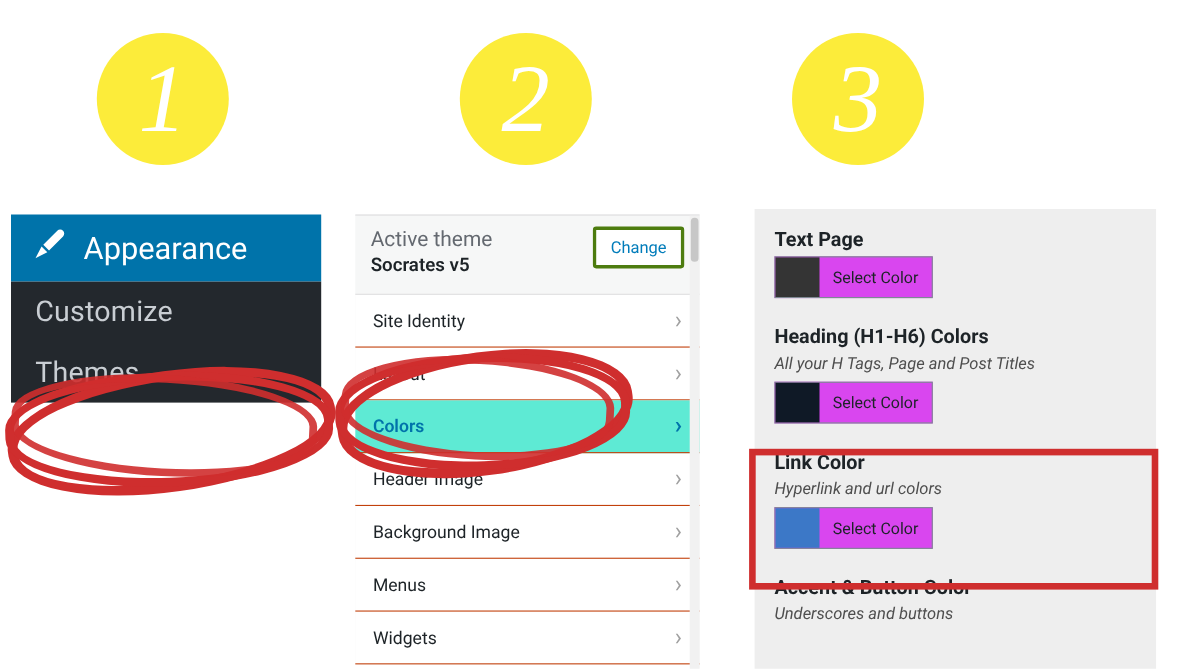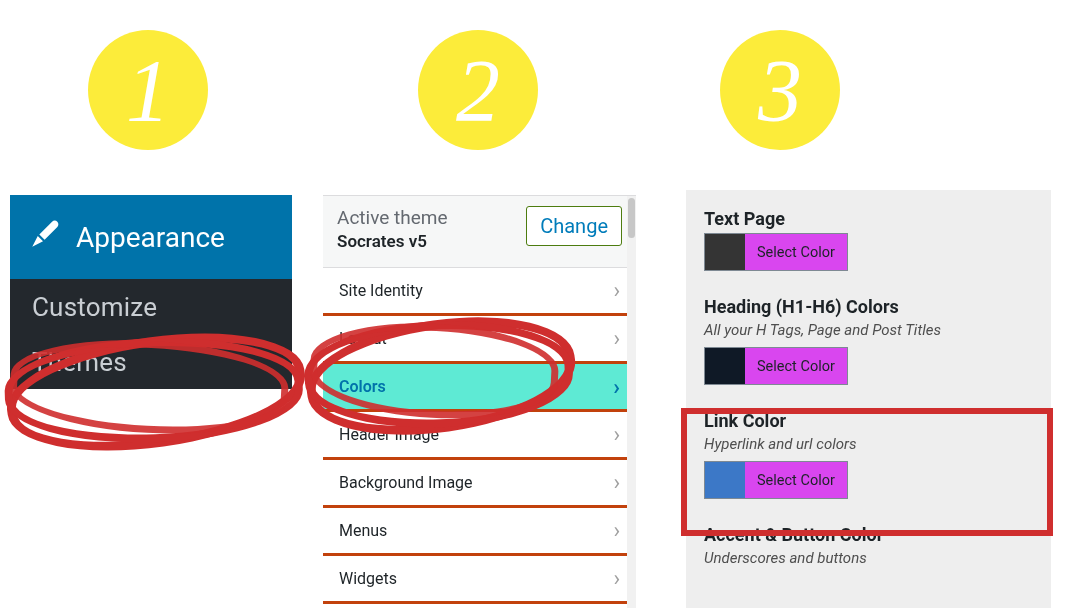--- a/index.html
+++ b/index.html
@@ -6,39 +6,39 @@
   body { width: 1080px; height: 608px; background: #fff; position: relative; overflow: hidden; }
 
   
   .badge { position: absolute; width: 120px; height: 120px; border-radius: 50%; background: #fcec3a; color: #fff; display: flex; align-items: center; justify-content: center; font-size: 88px; font-family: "Brush Script MT", cursive; font-style: italic; font-weight: 500; }
   .badge-1 { left: 88px;  top: 30px; }
   .badge-2 { left: 418px; top: 30px; }
   .badge-3 { left: 720px; top: 30px; }
 
   
   .panel1 { position: absolute; left: 10px; top: 195px; width: 282px; }
-  .p1-head { background: #0073aa; height: 84px; display: flex; align-items: center; gap: 14px; padding: 0 18px; color: #fff; font-size: 28px; }
+  .p1-head { background: #0073aa; height: 61px; display: flex; align-items: center; gap: 14px; padding: 0 18px; color: #fff; font-size: 28px; }
   .p1-head svg { width: 34px; height: 34px; }
   .p1-menu { background: #23282d; color: #c9ced3; }
   .p1-menu .item { height: 55px; display: flex; align-items: center; padding: 0 22px; font-size: 26px; letter-spacing: .2px; }
 
   
   .circle { position: absolute; border: 9px solid #cf2e2e; border-radius: 50%/48%; transform: rotate(-8deg); pointer-events: none; }
   .circle .c2  { position:absolute; inset:-8px -6px -4px -10px; border:8px solid #cf2e2e; border-radius:50%/46%; transform: rotate(6deg); }
   .circ1 { left: 6px; top: 337px; width: 300px; height: 110px; }
   .circle::after { content:""; position:absolute; inset:-6px 8px 6px -4px; border:7px solid #cf2e2e; border-radius:50%/44%; transform:rotate(11deg); opacity:.9; }
 
   
   .panel2 { position: absolute; left: 323px; top: 195px; width: 313px; background:#f6f7f7; border-top:1px solid #dcdcde;}
   .p2-top { display:flex; align-items:flex-start; justify-content:space-between; padding:10px 14px 16px 14px; }
   .p2-top .lbl { font-size:19px; color:#646970; }
   .p2-top .theme { font-size:17px; color:#1d2327; font-weight:600; margin-top:2px; }
-  .btn-change { border:1px solid #4d7c0f; background:#fff; color:#007cba; padding:7px 13px; font-size:20px; border-radius:3px; cursor:pointer; }
+  .btn-change { border:3px solid #4d7c0f; background:#fff; color:#007cba; padding:7px 13px; font-size:15px; border-radius:3px; cursor:pointer; }
   .p2-list { background:#fff; border-top:1px solid #dcdcde;}
-  .p2-item { height:48px; display:flex; align-items:center; justify-content:space-between; padding:0 16px; font-size:16px; color:#1d2327; border-bottom:3px solid #c2410c; cursor:pointer; }
+  .p2-item { height:48px; display:flex; align-items:center; justify-content:space-between; padding:0 16px; font-size:16px; color:#1d2327; border-bottom:1px solid #c2410c; cursor:pointer; }
   .p2-item.active { color:#0073aa; font-weight:600; background:#5eead4; }
   .p2-item .chev { color:#a0a0a0; font-size:22px; }
   .p2-item.active .chev { color:#0073aa; }
   .p2-scroll { position:absolute; right:0; top:0; width:9px; height:430px; background:#f1f1f1;}
   .p2-scroll .thumb { position:absolute; left:1px; right:1px; top:2px; height:40px; background:#c7c7c7; border-radius:4px;}
 
   .circ2 { left: 306px; top: 320px; width: 270px; height: 112px; }
 
   
   .panel3 { position: absolute; left: 686px; top: 190px; width: 365px; background:#eeeeee; padding:18px 18px 0 18px; height:420px; }

